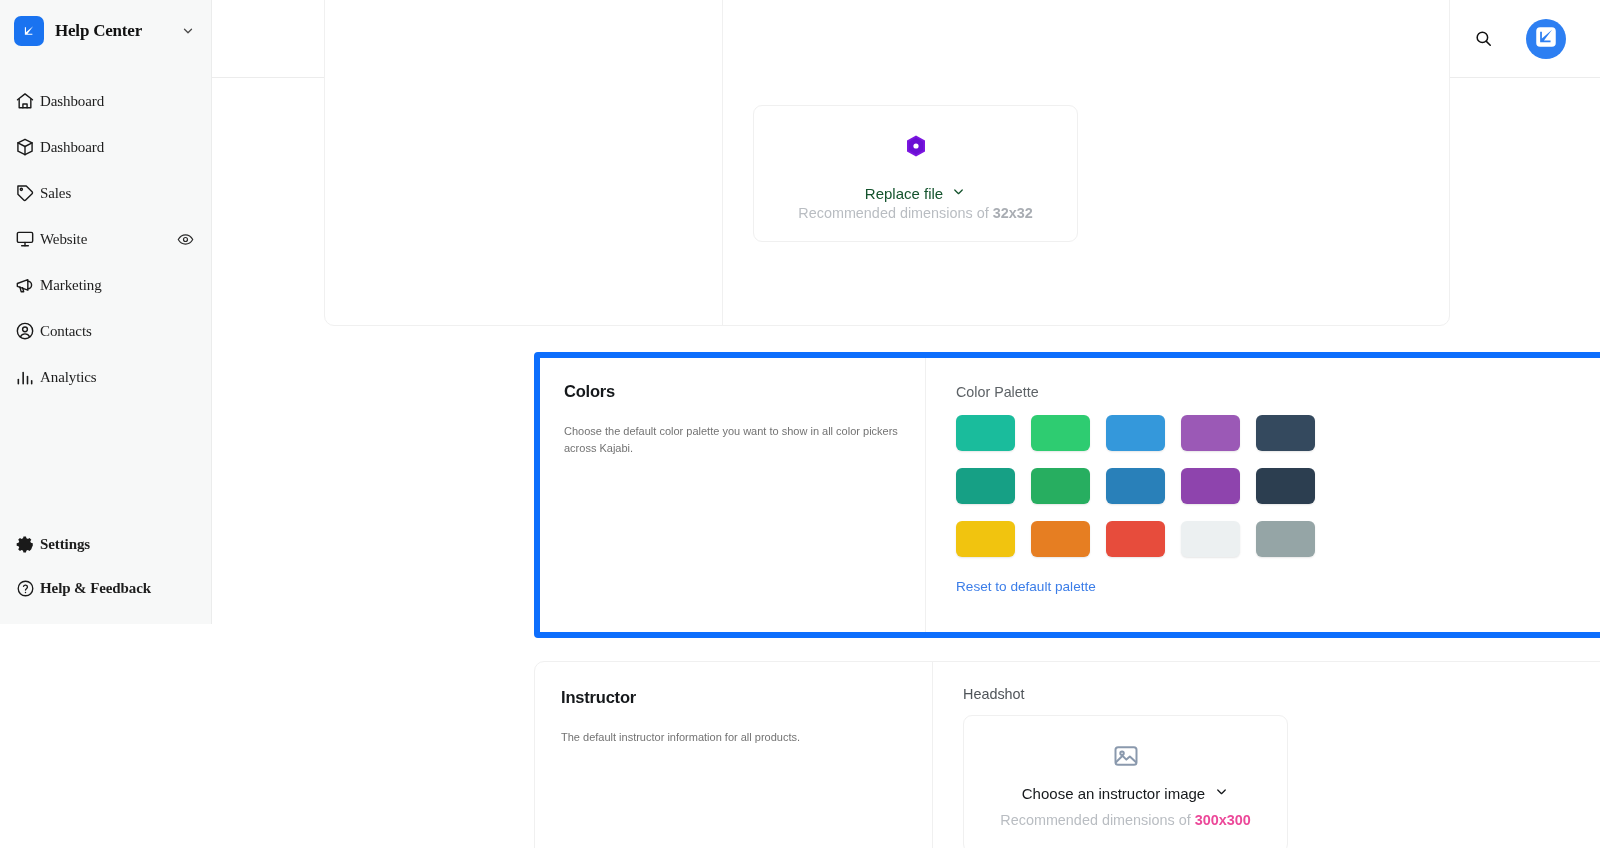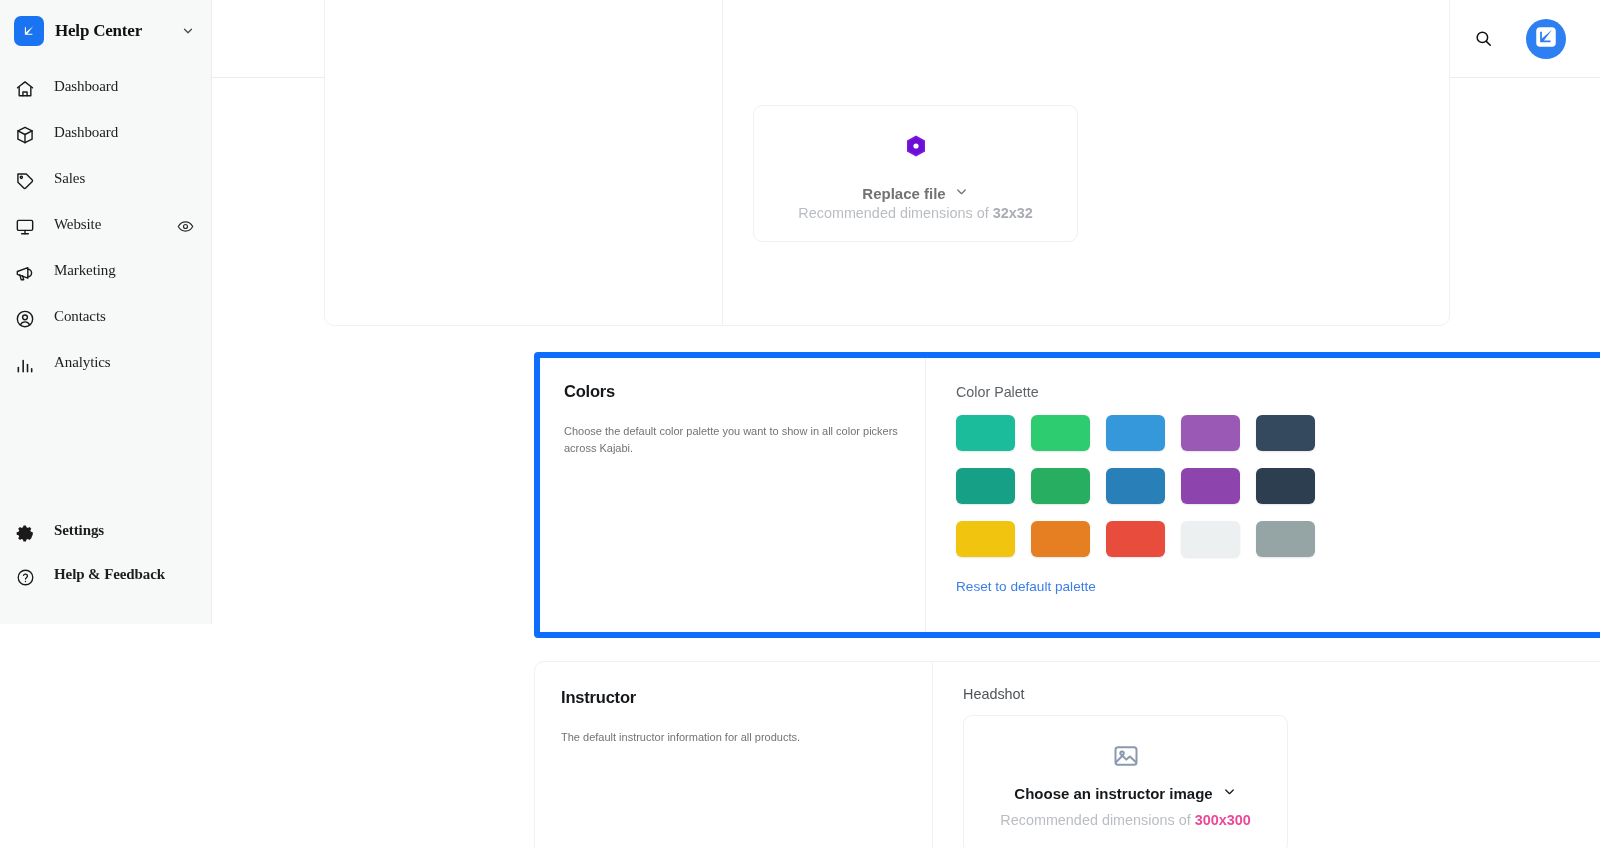--- a/index.html
+++ b/index.html
@@ -34,22 +34,22 @@
     flex: 0 0 30px;
   }
   .brand-name {
     font-size: 17px; font-weight: 700; letter-spacing: -0.2px;
     color: #111; flex: 1 1 auto; white-space: nowrap;
   }
   .brand-caret { color: #4a4a4a; display: flex; align-items: center; }
 
   .nav { margin-top: 16px; }
   .nav-item {
-    display: flex; align-items: flex-start;
-    height: 46px; padding: 0 16px 0 14px; gap: 18px;
+    display: flex; align-items: center;
+    height: 46px; padding: 0 16px 0 14px; gap: 4px;
     cursor: pointer; position: relative;
   }
   .nav-icon { width: 22px; height: 22px; flex: 0 0 22px; display: flex; align-items: center; justify-content: center; color: #1a1a1a; }
   .nav-label { font-size: 15px; color: #1d1d1d; letter-spacing: -0.1px; flex: 1 1 auto; }
   .nav-trailing { width: 20px; height: 20px; display: flex; align-items: center; justify-content: center; color: #2b2b2b; }
 
   .nav-bottom { position: absolute; left: 0; right: 0; bottom: 14px; }
   .nav-bottom .nav-item { height: 44px; }
   .nav-bottom .nav-label { font-weight: 600; }
 
@@ -99,21 +99,21 @@
   .card-top {
     position: absolute; left: 112px; right: 150px; top: -150px; height: 398px;
   }
   .dropzone {
     border: 1px solid #f0f0f0; border-radius: 9px;
     width: 325px; padding: 22px 18px 20px;
     text-align: center;
     background: #fff;
   }
   .dz-thumb { height: 36px; display: flex; align-items: center; justify-content: center; margin-bottom: 20px; }
-  .dz-action { font-size: 15px; font-weight: 700; color: #737373; display: inline-flex; align-items: center; gap: 8px; cursor: pointer; }
+  .dz-action { font-size: 15px; font-weight: 400; color: #14532d; display: inline-flex; align-items: center; gap: 8px; cursor: pointer; }
   .dz-hint { font-size: 14.4px; color: #b9bdc2; margin-top: 2px; }
   .dz-hint b { color: #a9adb3; font-weight: 700; }
 
   
   .highlight-wrap {
     position: absolute; left: 322px; top: 274px;
     width: 1116px; height: 286px;
     border: 6px solid #0d6efd;
     border-radius: 4px;
     background: #fff;
@@ -139,21 +139,21 @@
     width: 1116px; height: 400px;
   }
   .card-instructor .card-left { padding: 26px 26px 20px 26px; }
   .instr-right { flex: 1 1 auto; padding: 24px 28px 26px 30px; border-left: 1px solid #f0f0f0; }
   .headshot-label { font-size: 14.4px; color: #4f5459; margin-bottom: 13px; }
   .headshot-box {
     width: 325px; border: 1px solid #f0f0f0; border-radius: 9px;
     padding: 26px 16px 24px; text-align: center; background: #fff;
   }
   .hs-icon { display: flex; align-items: center; justify-content: center; margin-bottom: 14px; color: #8a99ad; }
-  .hs-action { font-size: 15px; font-weight: 700; color: #16191c; display: inline-flex; align-items: center; gap: 9px; cursor: pointer; justify-content: space-between; }
+  .hs-action { font-size: 15px; font-weight: 400; color: #16191c; display: inline-flex; align-items: center; gap: 9px; cursor: pointer; justify-content: space-between; }
   .hs-hint { font-size: 14.4px; color: #b9bdc2; margin-top: 9px; }
   .hs-hint b { color: #ec4899; font-weight: 700; }
 </style>
 </head>
 <body>
 
 <div class="app">
 
   <aside class="sidebar">
 

